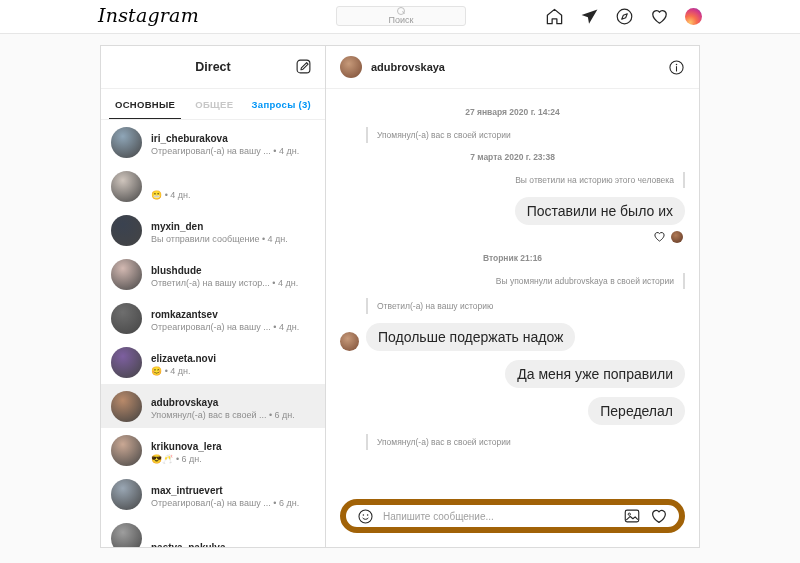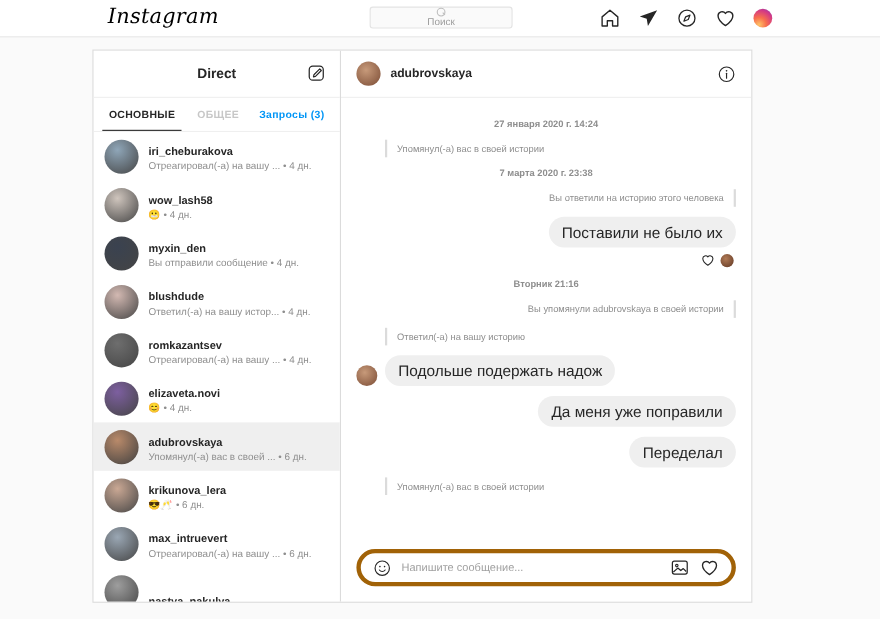--- a/index.html
+++ b/index.html
@@ -50,21 +50,21 @@
     display: flex; align-items: center; gap: 16px;
   }
   .navicons .ic { width: 19px; height: 19px; display:block; }
   .avatar-me {
     width: 17px; height: 17px; border-radius: 50%;
     background: radial-gradient(circle at 30% 85%, #fdc468 0%, #f86f4d 35%, #d43a84 70%, #7a3fb5 100%);
   }
 
   
   .window {
-    position: absolute; left: 84px; top: 45px;
+    position: absolute; left: 100px; top: 45px;
     width: 600px; height: 503px;
     background: #fff;
     border: 1px solid #dbdbdb;
     display: flex;
     overflow: hidden;
   }
 
   
   .inbox { width: 225px; border-right: 1px solid #dbdbdb; display:flex; flex-direction:column; }
   .inbox-head {
@@ -159,21 +159,21 @@
 
   .reacts { display: flex; justify-content: flex-end; align-items: center; gap: 5px; margin: -4px 2px 10px 0; }
   .reacts .mini-av {
     width: 12px; height: 12px; border-radius: 50%;
     background: radial-gradient(circle at 40% 35%, #b07a56, #5e3522);
   }
 
   
   .composer { padding: 8px 14px 14px; }
   .composer-inner {
-    height: 34px; border: 4px solid #a16207; border-radius: 22px;
+    height: 34px; border: 6px solid #a16207; border-radius: 22px;
     display: flex; align-items: center; padding: 0 11px; gap: 9px;
   }
   .composer-inner .ph { flex: 1; font-size: 10px; color: #a0a0a0; }
   .composer .ic { cursor: pointer; }
 </style>
 </head>
 <body>
 
 <div class="topnav">
   <div class="logo">Instagram</div>
@@ -223,21 +223,20 @@
         <div class="conv">
           <div class="av" style="background: radial-gradient(circle at 38% 30%, rgb(143, 166, 184), rgba(0, 0, 0, 0.733));"></div>
           <div class="meta">
             <div class="uname">iri_cheburakova</div>
             <div class="snippet">Отреагировал(-а) на вашу ... • 4 дн.</div>
           </div>
         </div>
         <div class="conv">
           <div class="av" style="background: radial-gradient(circle at 38% 30%, rgb(207, 197, 189), rgba(0, 0, 0, 0.733));"></div>
           <div class="meta">
-            <div class="uname">wow_lash58</div>
             <div class="snippet">😬 • 4 дн.</div>
           </div>
         </div>
         <div class="conv">
           <div class="av" style="background: radial-gradient(circle at 38% 30%, rgb(58, 66, 80), rgba(0, 0, 0, 0.733));"></div>
           <div class="meta">
             <div class="uname">myxin_den</div>
             <div class="snippet">Вы отправили сообщение • 4 дн.</div>
           </div>
         </div>

